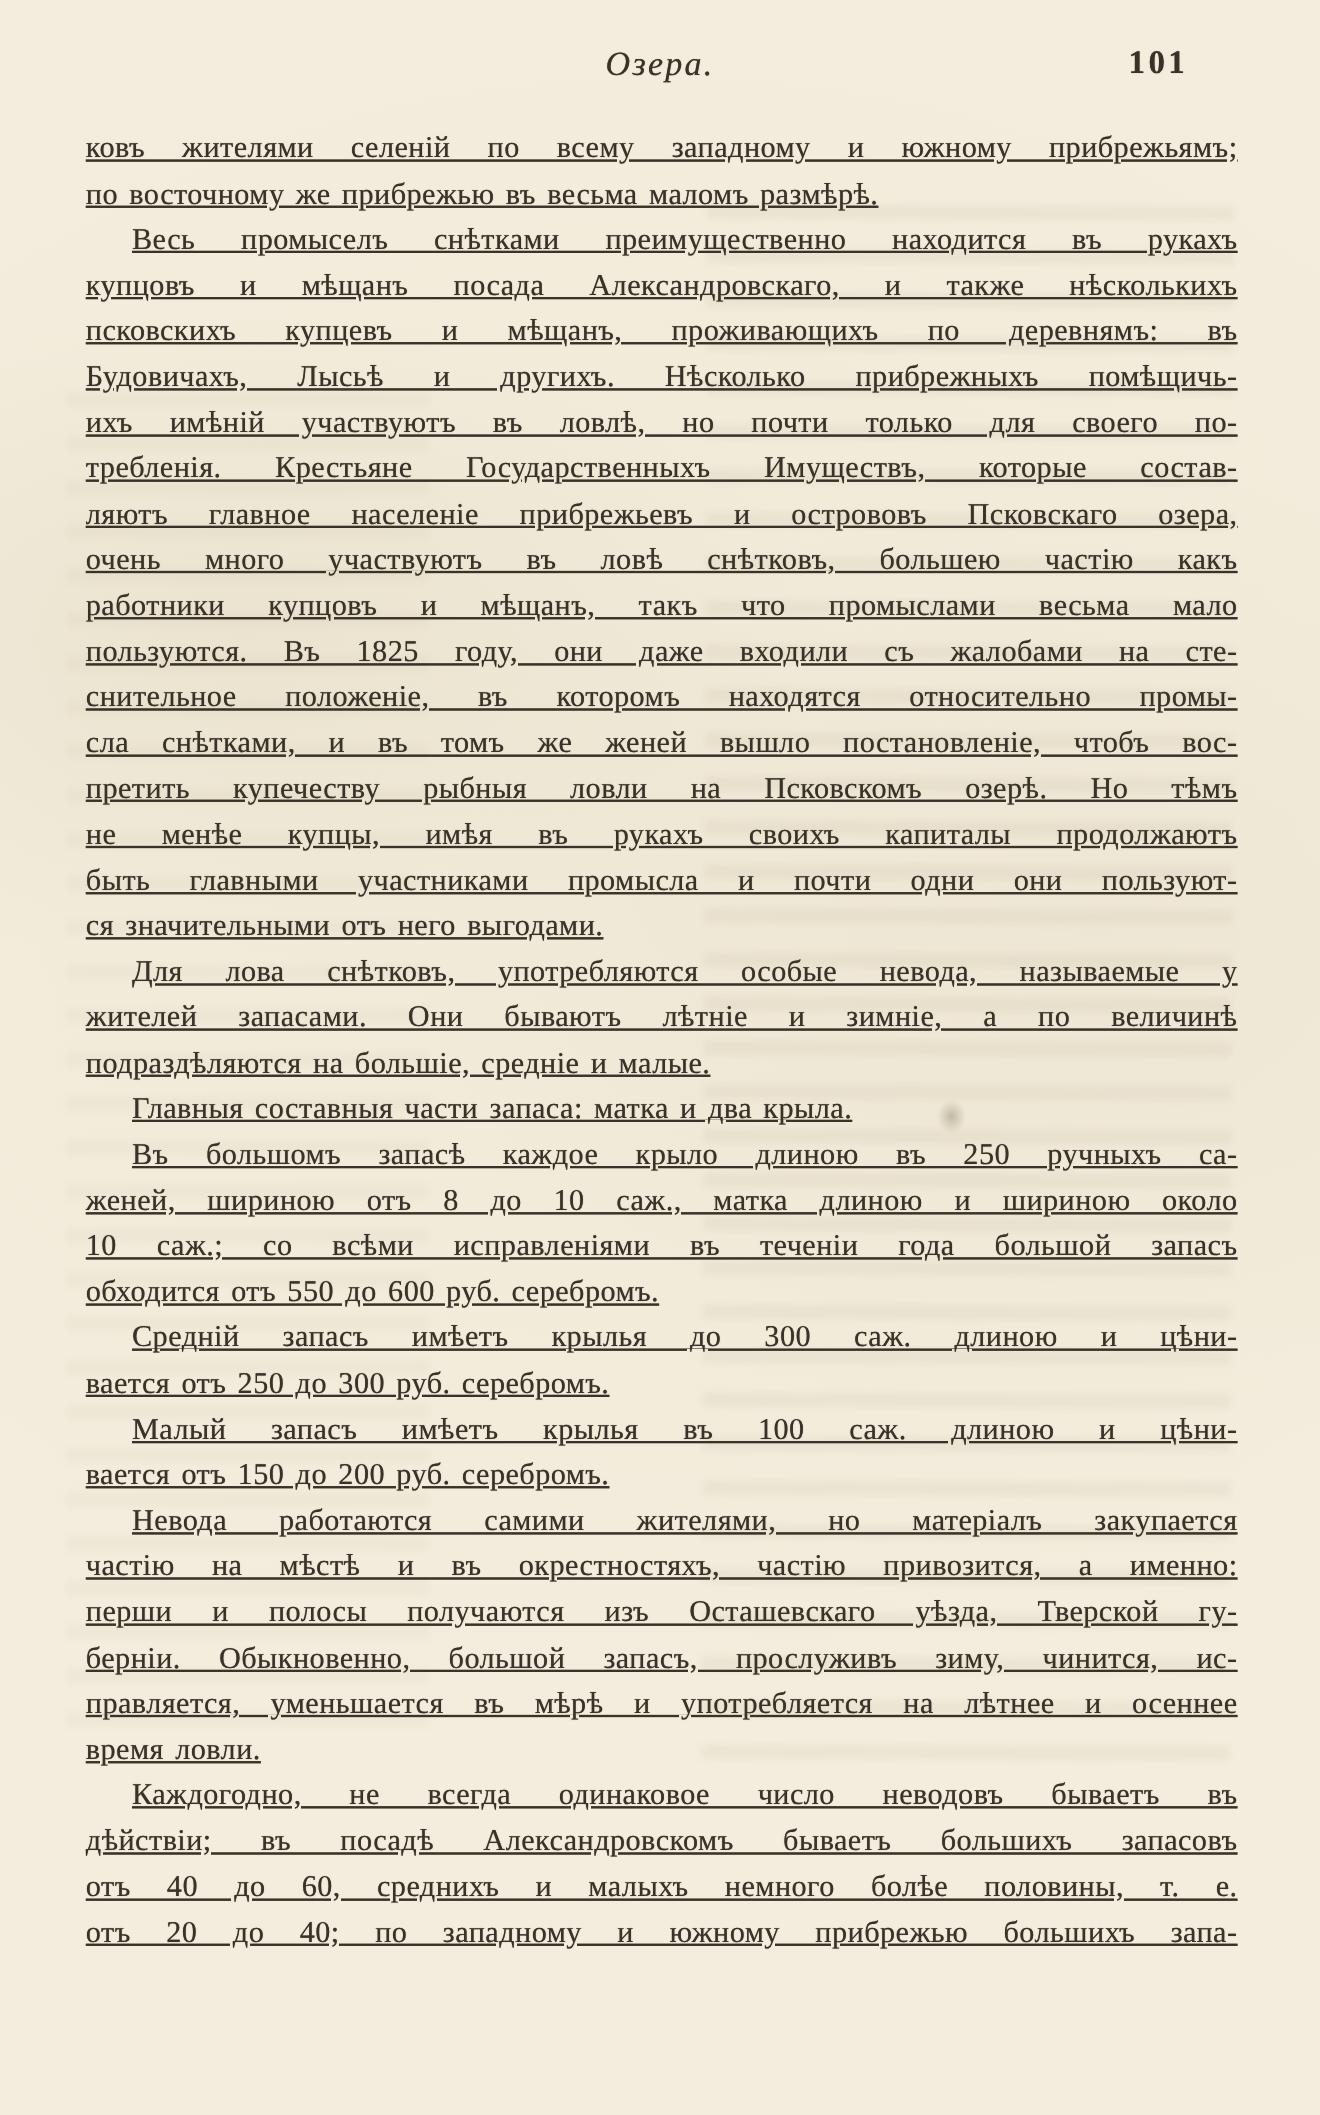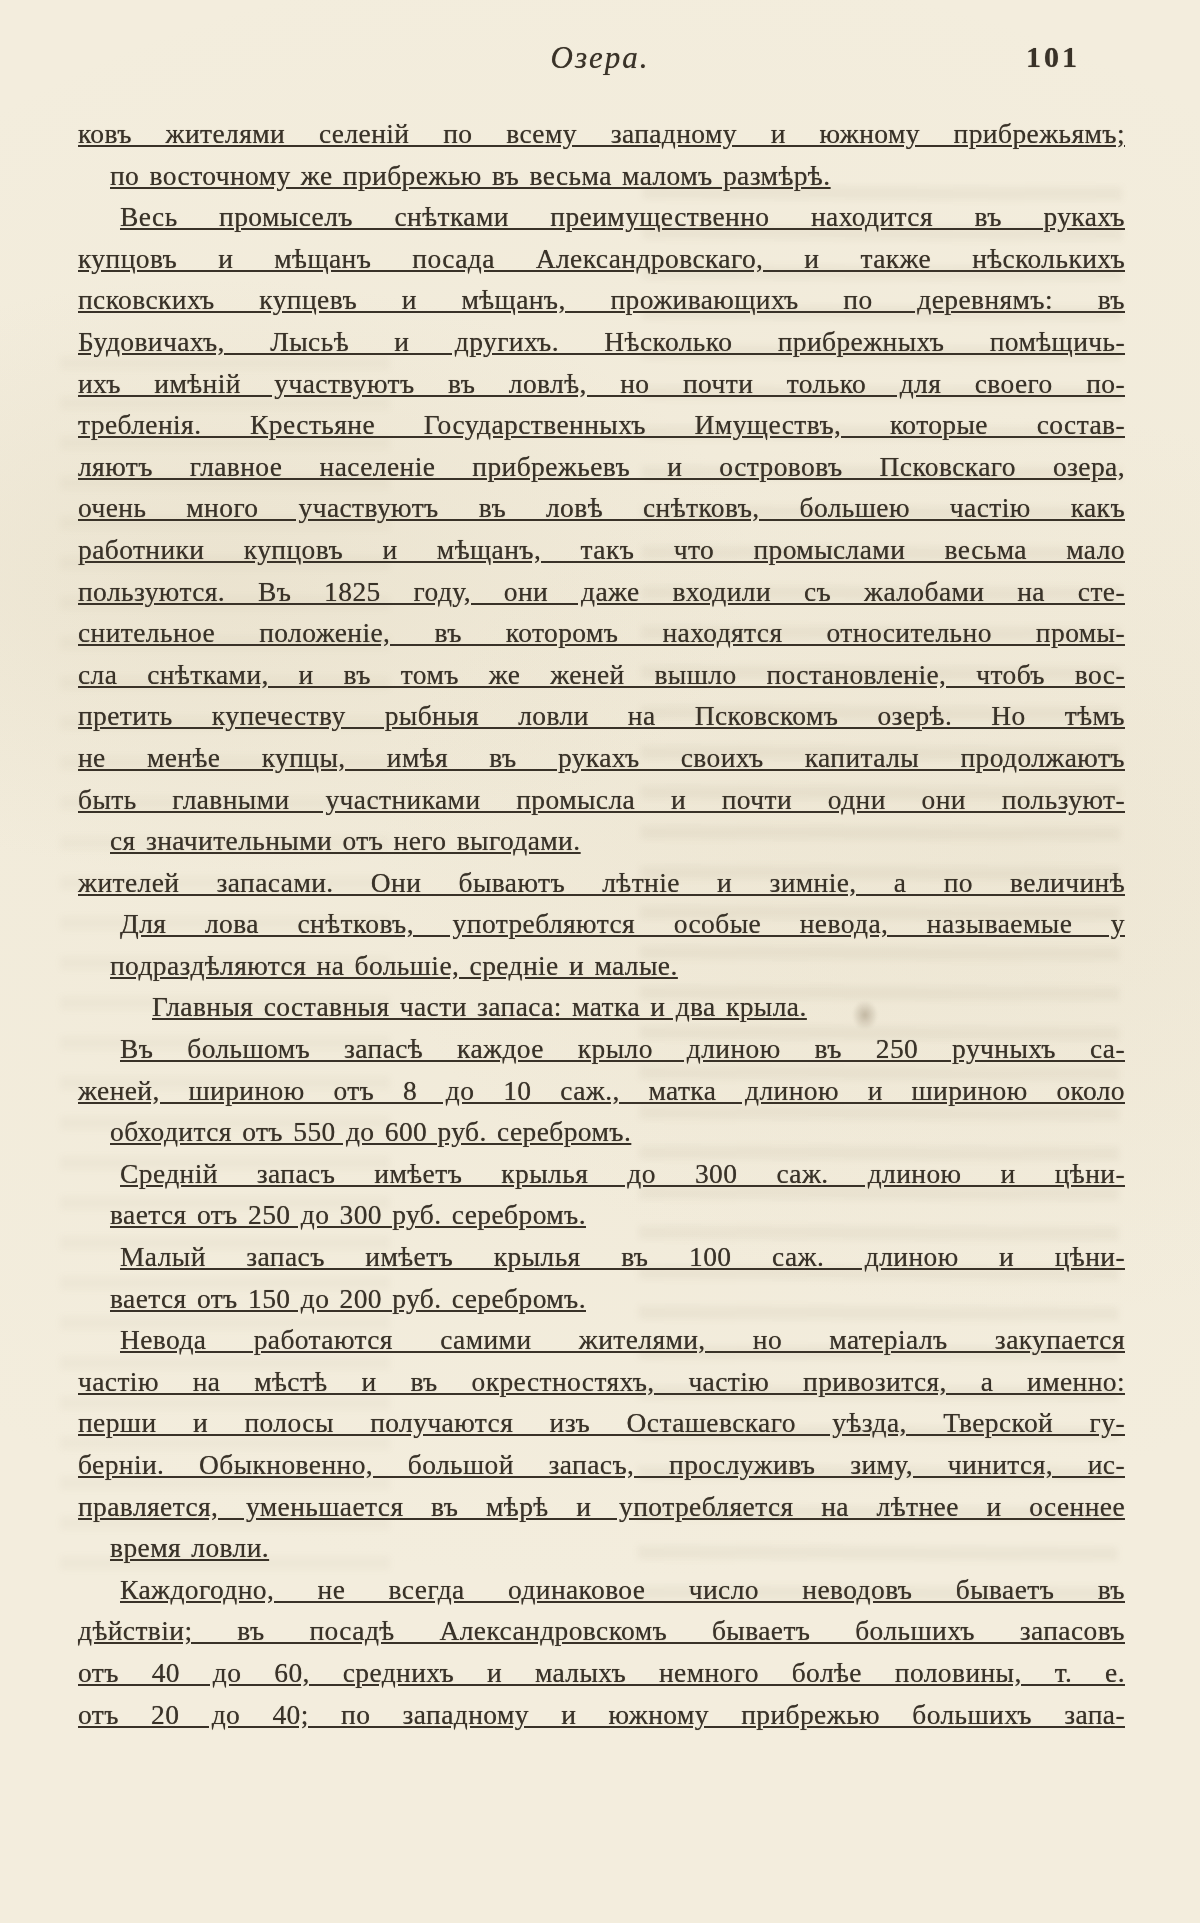--- a/index.html
+++ b/index.html
@@ -70,21 +70,21 @@
     word-spacing:3px;
     text-shadow:0 0 0.7px rgba(57,50,40,0.72);
   }
   .para{margin:0;}
   .line{
     text-align:justify;
     text-align-last:justify;
     white-space:normal;
     text-decoration:underline;
   }
-  .line.endline{text-align-last:left;margin-left:32px;}
+  .line.endline{text-align-last:left;}
   .line.indent{text-indent:42px;}
 </style>
 </head>
 <body>
 
 <div class="page">
   <div class="ghost ghost-a"></div>
   <div class="ghost ghost-b"></div>
   <div class="smudge"></div>
 
@@ -109,30 +109,31 @@
         <div class="line">работники купцовъ и мѣщанъ, такъ что промыслами весьма мало</div>
         <div class="line">пользуются. Въ 1825 году, они даже входили съ жалобами на сте-</div>
         <div class="line">снительное положеніе, въ которомъ находятся относительно промы-</div>
         <div class="line">сла снѣтками, и въ томъ же женей вышло постановленіе, чтобъ вос-</div>
         <div class="line">претить купечеству рыбныя ловли на Псковскомъ озерѣ. Но тѣмъ</div>
         <div class="line">не менѣе купцы, имѣя въ рукахъ своихъ капиталы продолжаютъ</div>
         <div class="line">быть главными участниками промысла и почти одни они пользуют-</div>
         <div class="line endline">ся значительными отъ него выгодами.</div>
       </div>
       <div class="para">
+        <div class="line indent">Для лова снѣтковъ, употребляются особые невода, называемые у</div>
         <div class="line">жителей запасами. Они бываютъ лѣтніе и зимніе, а по величинѣ</div>
-        <div class="line indent">Для лова снѣтковъ, употребляются особые невода, называемые у</div>
         <div class="line endline">подраздѣляются на большіе, средніе и малые.</div>
       </div>
       <div class="para">
         <div class="line indent endline">Главныя составныя части запаса: матка и два крыла.</div>
       </div>
       <div class="para">
         <div class="line indent">Въ большомъ запасѣ каждое крыло длиною въ 250 ручныхъ са-</div>
         <div class="line">женей, шириною отъ 8 до 10 саж., матка длиною и шириною около</div>
+        <div class="line">10 саж.; со всѣми исправленіями въ теченіи года большой запасъ</div>
         <div class="line endline">обходится отъ 550 до 600 руб. серебромъ.</div>
       </div>
       <div class="para">
         <div class="line indent">Средній запасъ имѣетъ крылья до 300 саж. длиною и цѣни-</div>
         <div class="line endline">вается отъ 250 до 300 руб. серебромъ.</div>
       </div>
       <div class="para">
         <div class="line indent">Малый запасъ имѣетъ крылья въ 100 саж. длиною и цѣни-</div>
         <div class="line endline">вается отъ 150 до 200 руб. серебромъ.</div>
       </div>

